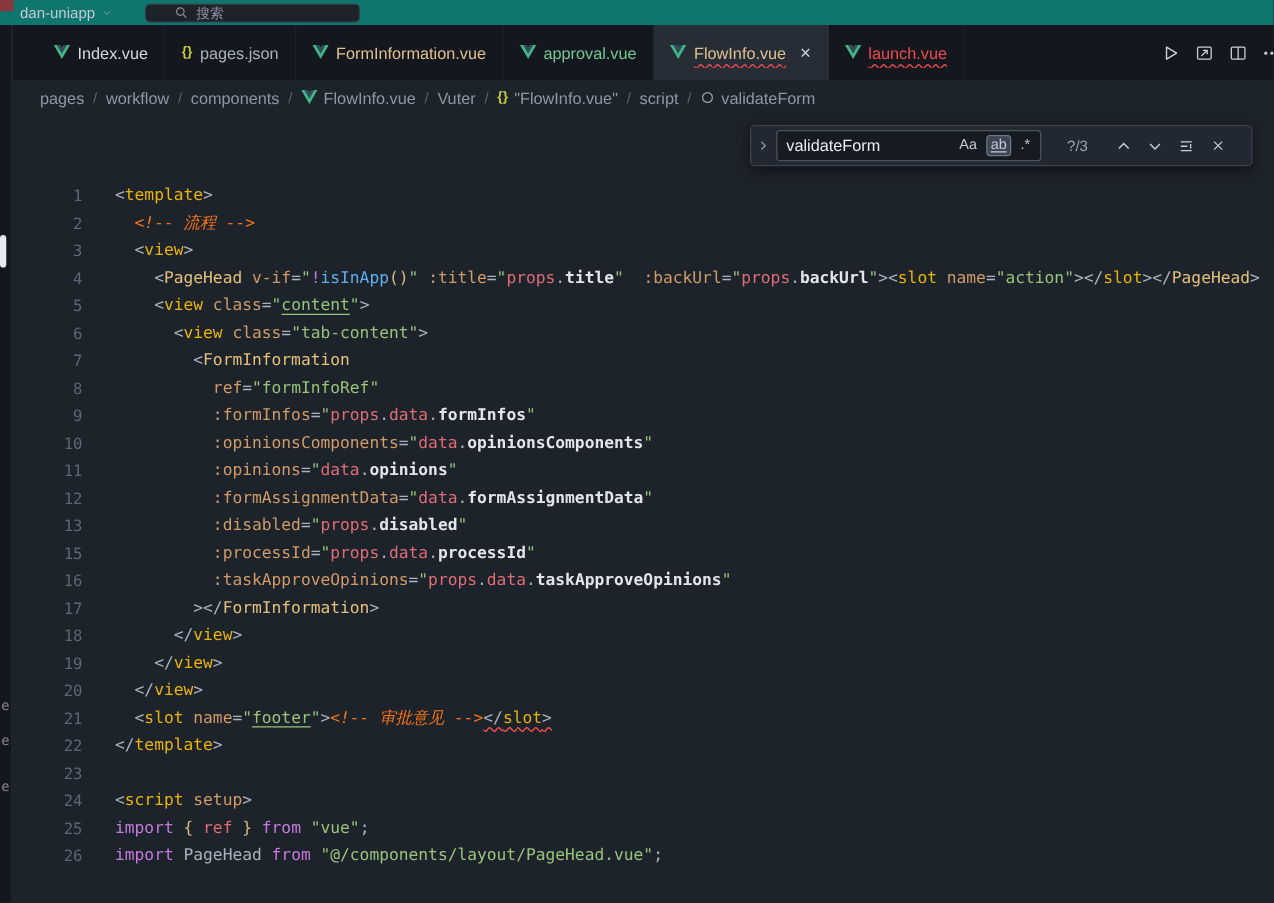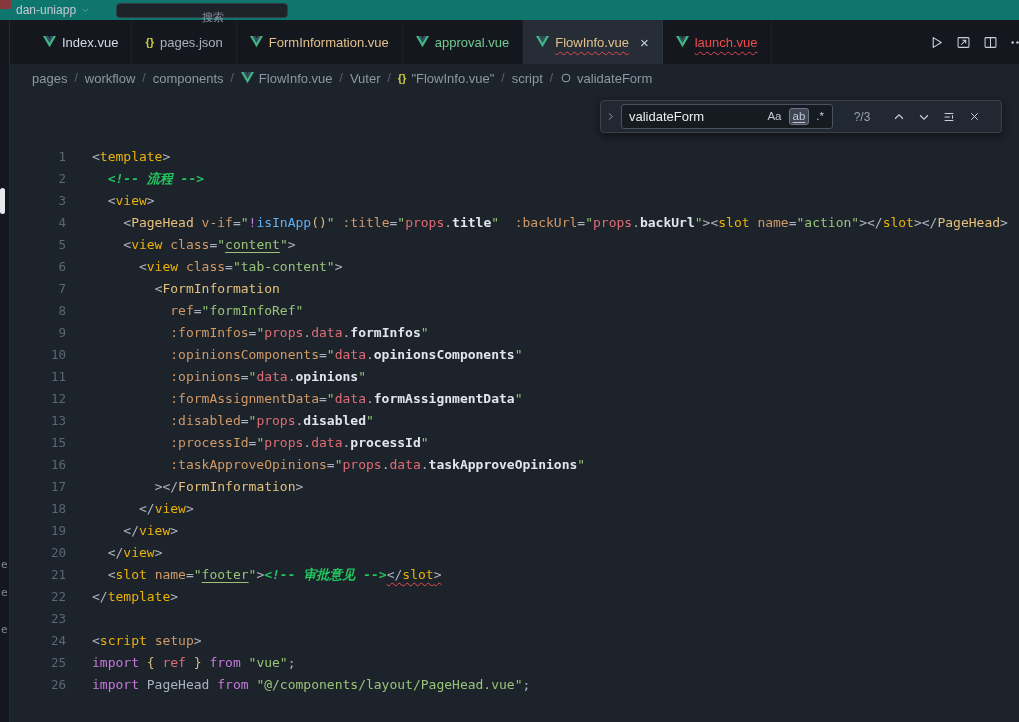--- a/index.html
+++ b/index.html
@@ -4,21 +4,21 @@
 <style>
   * { margin:0; padding:0; box-sizing:border-box; }
   html,body { width:1019px; height:722px; overflow:hidden; }
   body { position:relative; background:#1d232b; font-family:"Liberation Sans",sans-serif; }
 
   
   .titlebar { position:absolute; top:0; left:0; right:0; height:20px; background:#0f766e; display:flex; align-items:center; z-index:7; }
   .app-logo { position:absolute; left:0; top:0; width:11px; height:9px; background:#87383d; }
   .menu-trigger { display:flex; align-items:center; gap:5px; margin-left:16px; color:#c3cad5; font-size:12px; }
   .cmd-center { margin-left:26px; width:172px; height:15px; background:#1e232a; border:1px solid #343b44; border-radius:4px;
-                display:flex; align-items:center; gap:6px; padding-left:22px; color:#8d95a2; font-size:11px;flex-direction:column; }
+                display:flex; align-items:center; gap:6px; padding-left:22px; color:#8d95a2; font-size:11px; }
 
   
   .tabbar { position:absolute; top:20px; left:0; right:0; height:44px; background:#14181e; display:flex; align-items:stretch; padding-left:30px; }
   .tabs { display:flex;justify-content:space-between; }
   .tab { display:flex; align-items:center; gap:6px; padding:0 13px; font-size:13px; border-right:1px solid rgba(255,255,255,0.035); cursor:default; }
   .tab.active { background:#262d36; }
   .tab-label.squiggle { text-decoration:underline wavy #e5484d; text-decoration-thickness:1px; text-underline-offset:4px; text-decoration-skip-ink:none; }
   .tab-close { color:#ccd3dd; font-size:15px; margin-left:5px; line-height:1; }
   .icon { display:inline-flex; align-items:center; }
   .braces-icon { color:#cbcb41; font-weight:700; font-size:11px; }
@@ -39,21 +39,21 @@
 
   .tok-p  { color:#abb2bf; }
   .tok-t  { color:#eab308; }
   .tok-c  { color:#e5c07b; }
   .tok-a  { color:#d19a66; }
   .tok-s  { color:#98c379; }
   .tok-o  { color:#e06c75; }
   .tok-pr { color:#e2e6ec; font-weight:700; }
   .tok-k  { color:#c678dd; }
   .tok-f  { color:#61afef; }
-  .tok-cm { color:#22c55e; font-style:italic;font-weight:bold; }
+  .tok-cm { color:#f97316; font-style:italic; }
   .tok-i  { color:#abb2bf; }
   .tok-br { color:#d7ba7d; }
   .tok-u  { text-decoration:underline; text-underline-offset:3px; }
   .tok-sq { text-decoration:underline wavy #f14c4c; text-decoration-thickness:1px; text-underline-offset:3px; text-decoration-skip-ink:none; }
 
   
   .find-widget { position:absolute; top:8px; right:17px; width:402px; height:33px; background:#222831; border:1px solid #3a424e; border-radius:4px;
                  display:flex; align-items:center; padding:0 6px 0 2px; box-shadow:0 3px 10px rgba(0,0,0,.5); z-index:6; }
   .find-toggle { width:15px; display:flex; justify-content:center; }
   .find-box { width:212px; height:25px; background:#161b21; border:1px solid #4a5260; border-radius:3px; display:flex; align-items:center;

